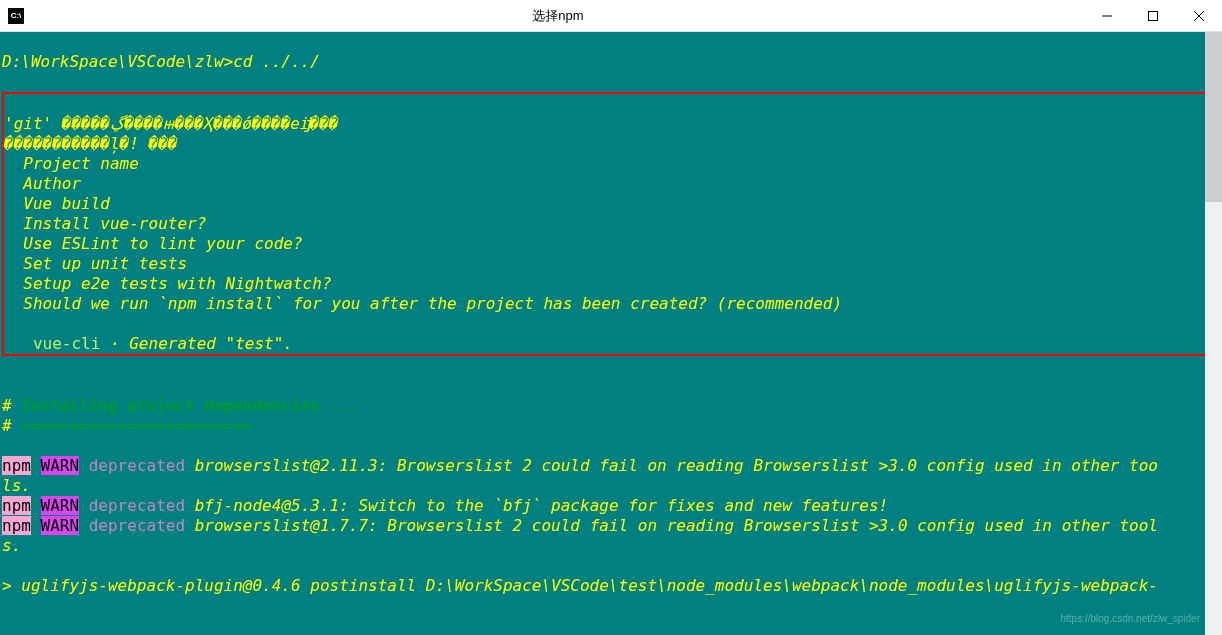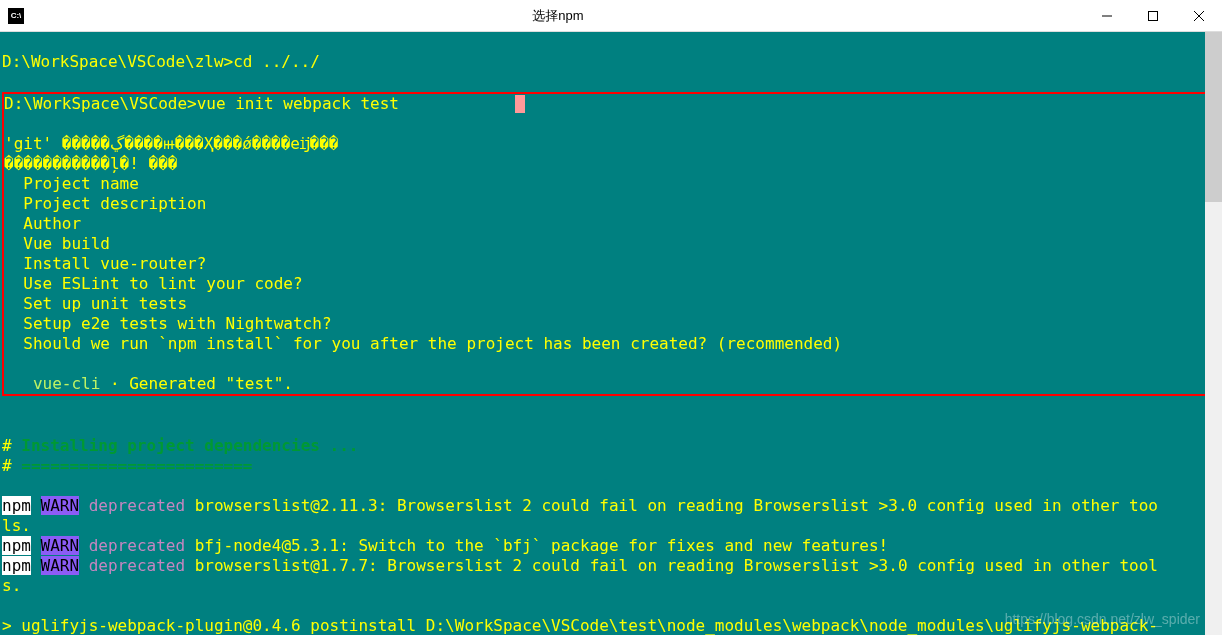--- a/index.html
+++ b/index.html
@@ -79,45 +79,45 @@
       position: absolute;
       left: 0;
       top: 0;
       width: 100%;
       height: 170px;
       background: #cdcdcd;
     }
     .term-content {
       padding: 0 0 0 2px;
     }
-    .yellow { color: #ffff00; }
+    .yellow { color: #ffff00; font-style: italic; }
     .green-dark { color: #009933; font-weight: bold; }
     .magenta { color: #c586c0; }
     .purple { color: #bef264; }
-    .white-bg { background: #ffffff; color: #000; }
-    .yellow-bg { background: #8b5cf6; color: #000; }
+    .white-bg { background: #f9a8d4; color: #000; }
+    .yellow-bg { background: #d946ef; color: #000; }
     .line { white-space: pre; }
     .redbox {
       border: 2px solid #ff0000;
       margin: 0;
       padding: 0;
     }
     .cursor-block {
       display: inline-block;
       width: 10px;
       height: 18px;
       background: #ff9999;
       vertical-align: text-bottom;
     }
     .watermark {
       position: absolute;
       right: 22px;
       bottom: 6px;
       color: rgba(255,255,255,0.35);
-      font-size: 14px;
+      font-size: 10px;
       font-family: sans-serif;
     }
   </style>
 </head>
 <body>
 
 <div class="titlebar">
   <span class="titlebar-icon">C:\</span>
   <span class="titlebar-title">选择npm</span>
   <div class="titlebar-controls">
@@ -140,26 +140,24 @@
   </div>
 </div>
 
 <div class="terminal">
   <div class="term-content">
     <div class="line yellow">&nbsp;</div>
     <div class="line yellow"><span>D:\WorkSpace\VSCode\zlw&gt;</span><span>cd ../../</span></div>
     <div class="line yellow">&nbsp;</div>
 
     <div class="redbox">
-      <div class="line yellow"><span>D:\WorkSpace\VSCode&gt;</span><span>vue init webpack test</span><span>            </span><span class="cursor-block"></span></div>
       <div class="line yellow">&nbsp;</div>
       <div class="line yellow">'git' �����ڲ����ⲿ���Ҳ���ǿ����еĳ���</div>
       <div class="line yellow">�����������ļ�! ���</div>
       <div class="line yellow">  <span>Project name</span></div>
-      <div class="line yellow">  <span>Project description</span></div>
       <div class="line yellow">  <span>Author</span></div>
       <div class="line yellow">  <span>Vue build</span></div>
       <div class="line yellow">  <span>Install vue-router?</span></div>
       <div class="line yellow">  <span>Use ESLint to lint your code?</span></div>
       <div class="line yellow">  <span>Set up unit tests</span></div>
       <div class="line yellow">  <span>Setup e2e tests with Nightwatch?</span></div>
       <div class="line yellow">  <span>Should we run `npm install` for you after the project has been created? (recommended)</span></div>
       <div class="line">&nbsp;</div>
       <div class="line"><span class="purple">   vue-cli</span><span class="yellow"> · </span><span class="yellow">Generated "test".</span></div>
     </div>

